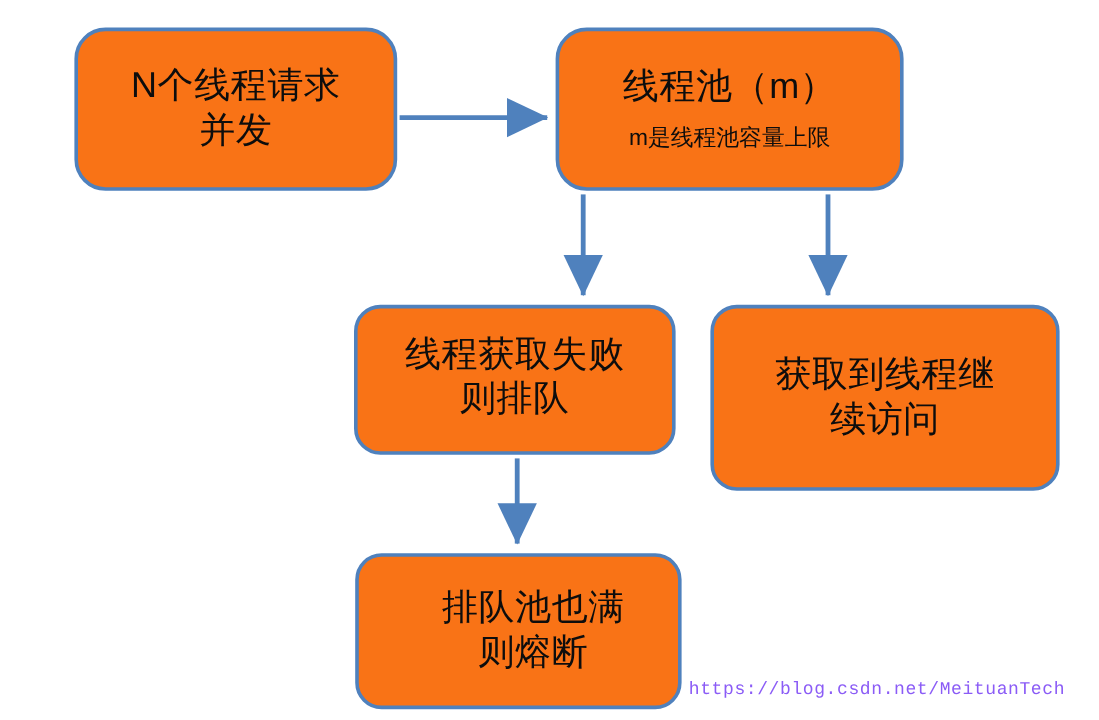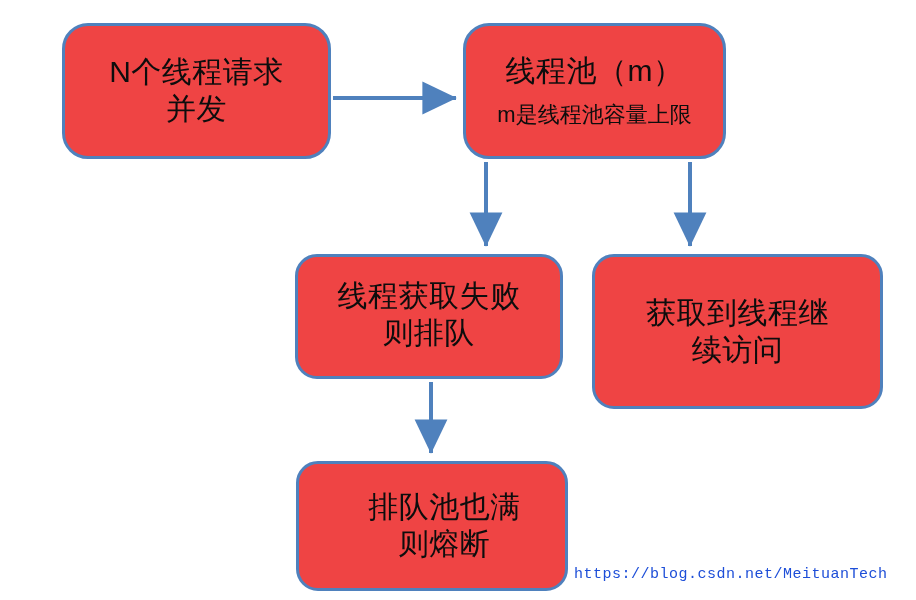--- a/index.html
+++ b/index.html
@@ -13,59 +13,59 @@
     height: 600px;
     background: #ffffff;
     overflow: hidden;
     font-family: "Liberation Sans", "DejaVu Sans", sans-serif;
   }
   .node {
     position: absolute;
     box-sizing: border-box;
     border: 3px solid #4F81BD;
     border-radius: 22px;
-    background: #ef4444;
+    background: #f97316;
     display: flex;
     flex-direction: column;
     align-items: center;
     justify-content: center;
     text-align: center;
     color: #0d0d0d;
     line-height: 1.22;
   }
   .node .title {
     font-size: 30px;
     letter-spacing: 0.5px;
     white-space: pre-line;
   }
   .node .subtitle {
-    font-size: 22px;
+    font-size: 19px;
     letter-spacing: 0px;
     margin-top: 12px;
   }
   #node-1 { left: 62px;  top: 23px;  width: 269px; height: 136px; border-radius: 26px; }
-  #node-2 { left: 463px; top: 23px;  width: 263px; height: 136px; border-radius: 26px; align-items: center; }
+  #node-2 { left: 463px; top: 23px;  width: 290px; height: 136px; border-radius: 26px; align-items: center; }
   #node-3 { left: 295px; top: 254px; width: 268px; height: 125px; border-radius: 22px; font-family: Liberation Mono, monospace; }
   #node-4 { left: 592px; top: 254px; width: 291px; height: 155px; border-radius: 22px; }
   #node-5 { left: 296px; top: 461px; width: 272px; height: 130px; border-radius: 22px; padding-left: 25px; }
 
   svg.edges {
     position: absolute;
     left: 0; top: 0;
     width: 916px;
     height: 600px;
     pointer-events: none;
   }
   .watermark {
     position: absolute;
     left: 574px;
     top: 566px;
     font-family: "Liberation Mono", "DejaVu Sans Mono", monospace;
     font-size: 15px;
-    color: #1d4ed8;
+    color: #8b5cf6;
     letter-spacing: 0.5px;
     white-space: nowrap;
   }
 </style>
 </head>
 <body>
 
 <div id="canvas">
 
   <svg class="edges" viewBox="0 0 916 600" xmlns="http://www.w3.org/2000/svg">

